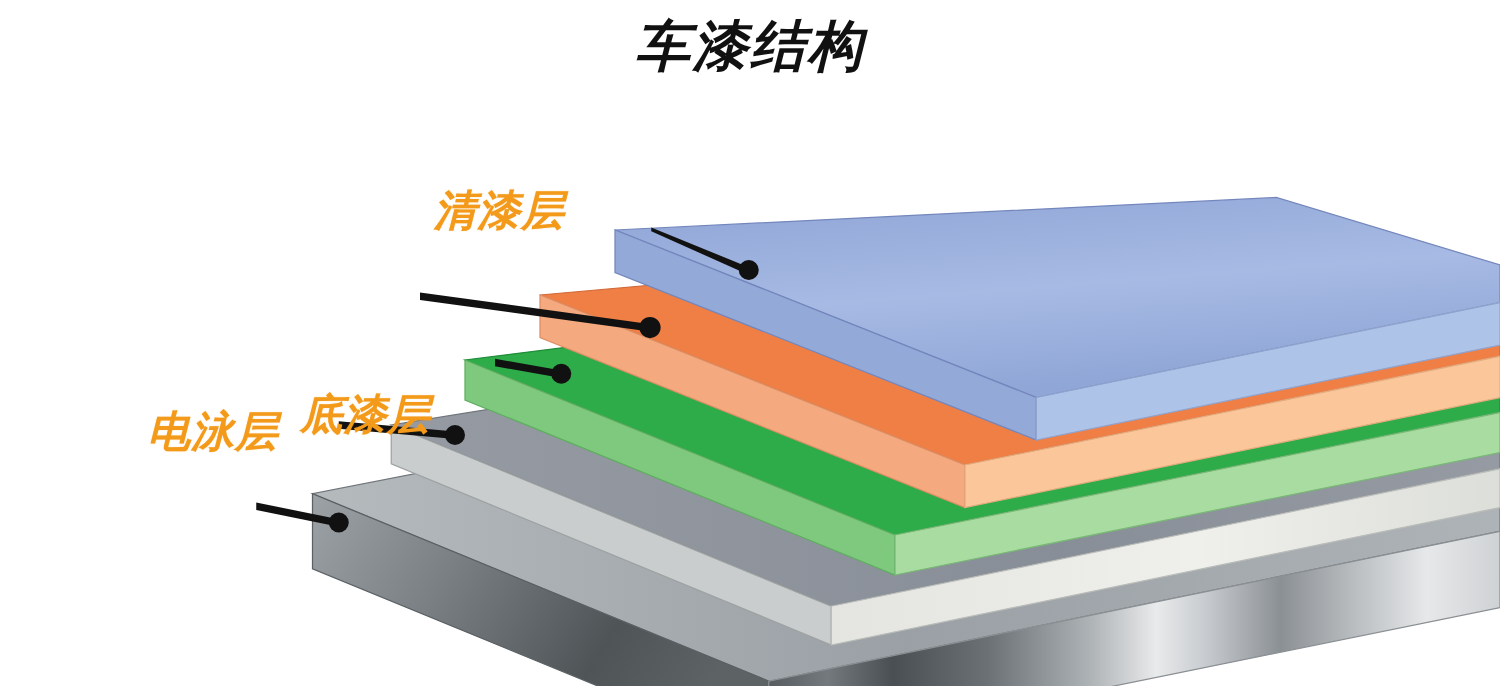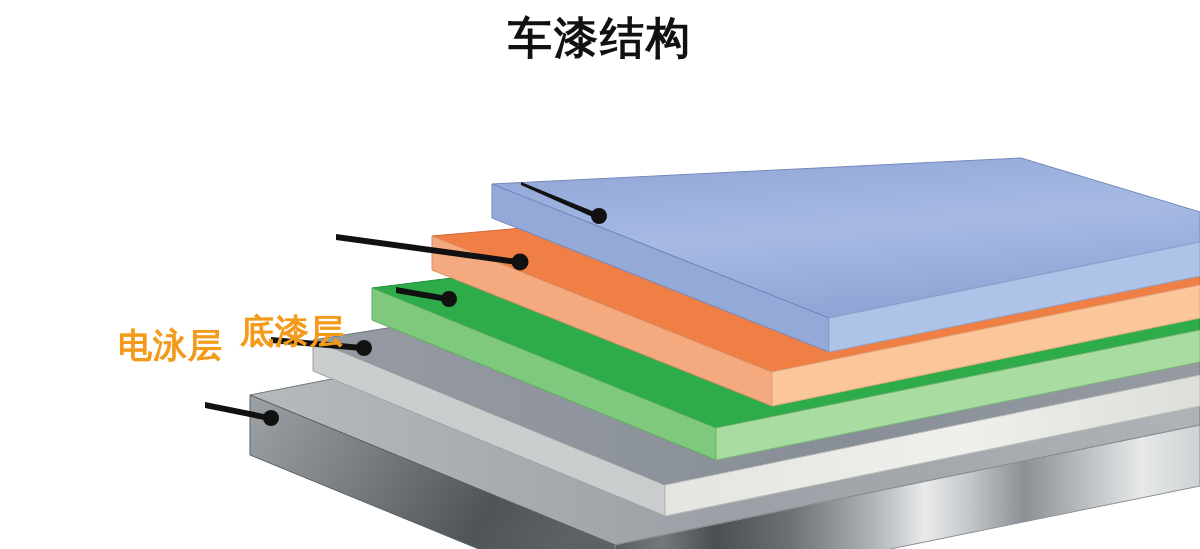--- a/index.html
+++ b/index.html
@@ -1,20 +1,20 @@
 <!DOCTYPE html>
 <html><head>
 <meta charset="utf-8">
 <style>
   html,body{margin:0;padding:0;background:#ffffff;}
   body{
     width:1200px;height:549px;overflow:hidden;position:relative;
     font-family:"DejaVu Sans","Liberation Sans",sans-serif;
   }
-  #stage{position:absolute;inset:0;width:1103px;height:549px;background:#fff;}
+  #stage{position:absolute;inset:0;width:1103px;height:549px;background:#fff;font-style:italic;}
   #title{
     position:absolute;left:0;top:14px;width:1200px;text-align:center;
     font-size:44px;font-weight:bold;color:#111111;letter-spacing:2px;
     font-family:"DejaVu Sans","Liberation Sans",sans-serif;
     line-height:1.1;
   }
   svg#diagram{position:absolute;left:0;top:0;width:1200px;height:549px;display:block;}
   .lbl{
     position:absolute;
     font-size:34px;font-weight:bold;color:#f49a1a;
@@ -127,16 +127,17 @@
       <circle cx="449" cy="299" r="8" fill="#111111"></circle>
 
       <polygon points="271,337 362,345 362,351 271,343" fill="#111111"></polygon>
       <circle cx="364" cy="348" r="8" fill="#111111"></circle>
 
       <polygon points="205,402 269,415 269,421 205,408" fill="#111111"></polygon>
       <circle cx="271" cy="418" r="8" fill="#111111"></circle>
     </g>
   </svg>
 
+  <div class="lbl" id="lbl-clear">清漆层</div>
   <div class="lbl" id="lbl-primer">底漆层</div>
   <div class="lbl" id="lbl-ecoat">电泳层</div>
 
 </div>
 
 </body></html>

